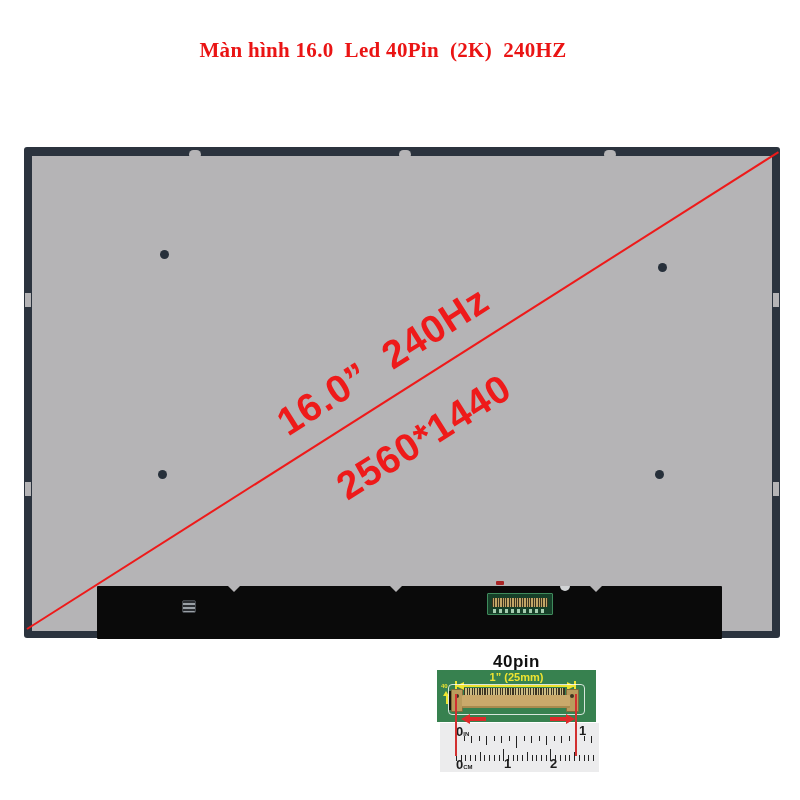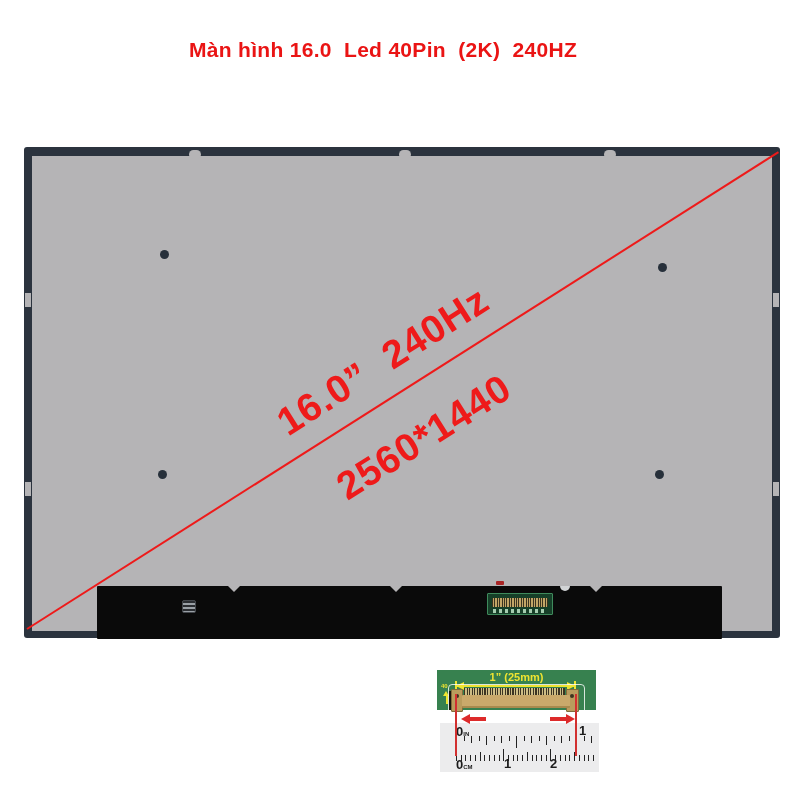--- a/index.html
+++ b/index.html
@@ -8,21 +8,21 @@
     position:relative; width:800px; height:800px; overflow:hidden;
     background:#ffffff;
     font-family:"Liberation Sans", sans-serif;
   }
   
   .hdr {
     position:absolute; left:0; width:766px; text-align:center;
     color:#ea1414; font-weight:bold; font-size:21px; letter-spacing:.3px;
     white-space:pre;
   }
-  .hdr1 { top:38px; }
+  .hdr1 { top:38px;font-family:Liberation Serif, serif; }
   .hdr2 { top:86px; }
 
   
   .panel {
     position:absolute; left:24px; top:147px; width:756px; height:491px;
     background:#2b333e; border-radius:3px;
   }
   .panel-inner {
     position:absolute; left:8px; top:9px; right:8px; bottom:7px;
     background:#b5b4b6;
@@ -90,21 +90,21 @@
     position:absolute; left:5px; top:15px; width:54px; height:4px;
     background-image:repeating-linear-gradient(90deg,rgba(190,230,200,.85) 0 3px,transparent 3px 6px);
   }
 
   
   .fig-title {
     position:absolute; left:437px; top:652px; width:159px; text-align:center;
     font-weight:bold; font-size:17px; color:#101010; letter-spacing:.5px;
   }
   .pcb {
-    position:absolute; left:437px; top:670px; width:159px; height:40px;
+    position:absolute; left:437px; top:670px; width:159px; height:52px;
     background:#37814f; z-index:1;
   }
   .dim-label {
     position:absolute; left:0; top:1px; width:100%; text-align:center;
     color:#eee431; font-weight:bold; font-size:11px; white-space:pre;
   }
   .ext-tick { position:absolute; top:11px; width:2px; height:11px; background:#eee431; }
   .dim-line { position:absolute; left:19px; top:15px; width:119px; border-top:2px solid #eee431; }
   .dim-arrow-l {
     position:absolute; left:19px; top:12px; width:0; height:0;
@@ -216,20 +216,21 @@
     <div class="strip-notch" style="left:493px;"></div>
     <div class="strip-bump" style="left:463px;"></div>
     <div class="small-comp"></div>
     <div class="strip-conn">
       <div class="bar"></div>
       <div class="marks"></div>
     </div>
   </div>
   <div class="red-dash"></div>
 
+  <div class="fig-title">40pin</div>
 
   <div class="pcb">
     <div class="dim-label">1” (25mm)</div>
     <div class="ext-tick" style="left:18px;"></div>
     <div class="ext-tick" style="left:137px;"></div>
     <div class="dim-line"></div>
     <div class="dim-arrow-l"></div>
     <div class="dim-arrow-r"></div>
     <div class="pin40-label">40</div>
     <div class="up-tri"></div>

